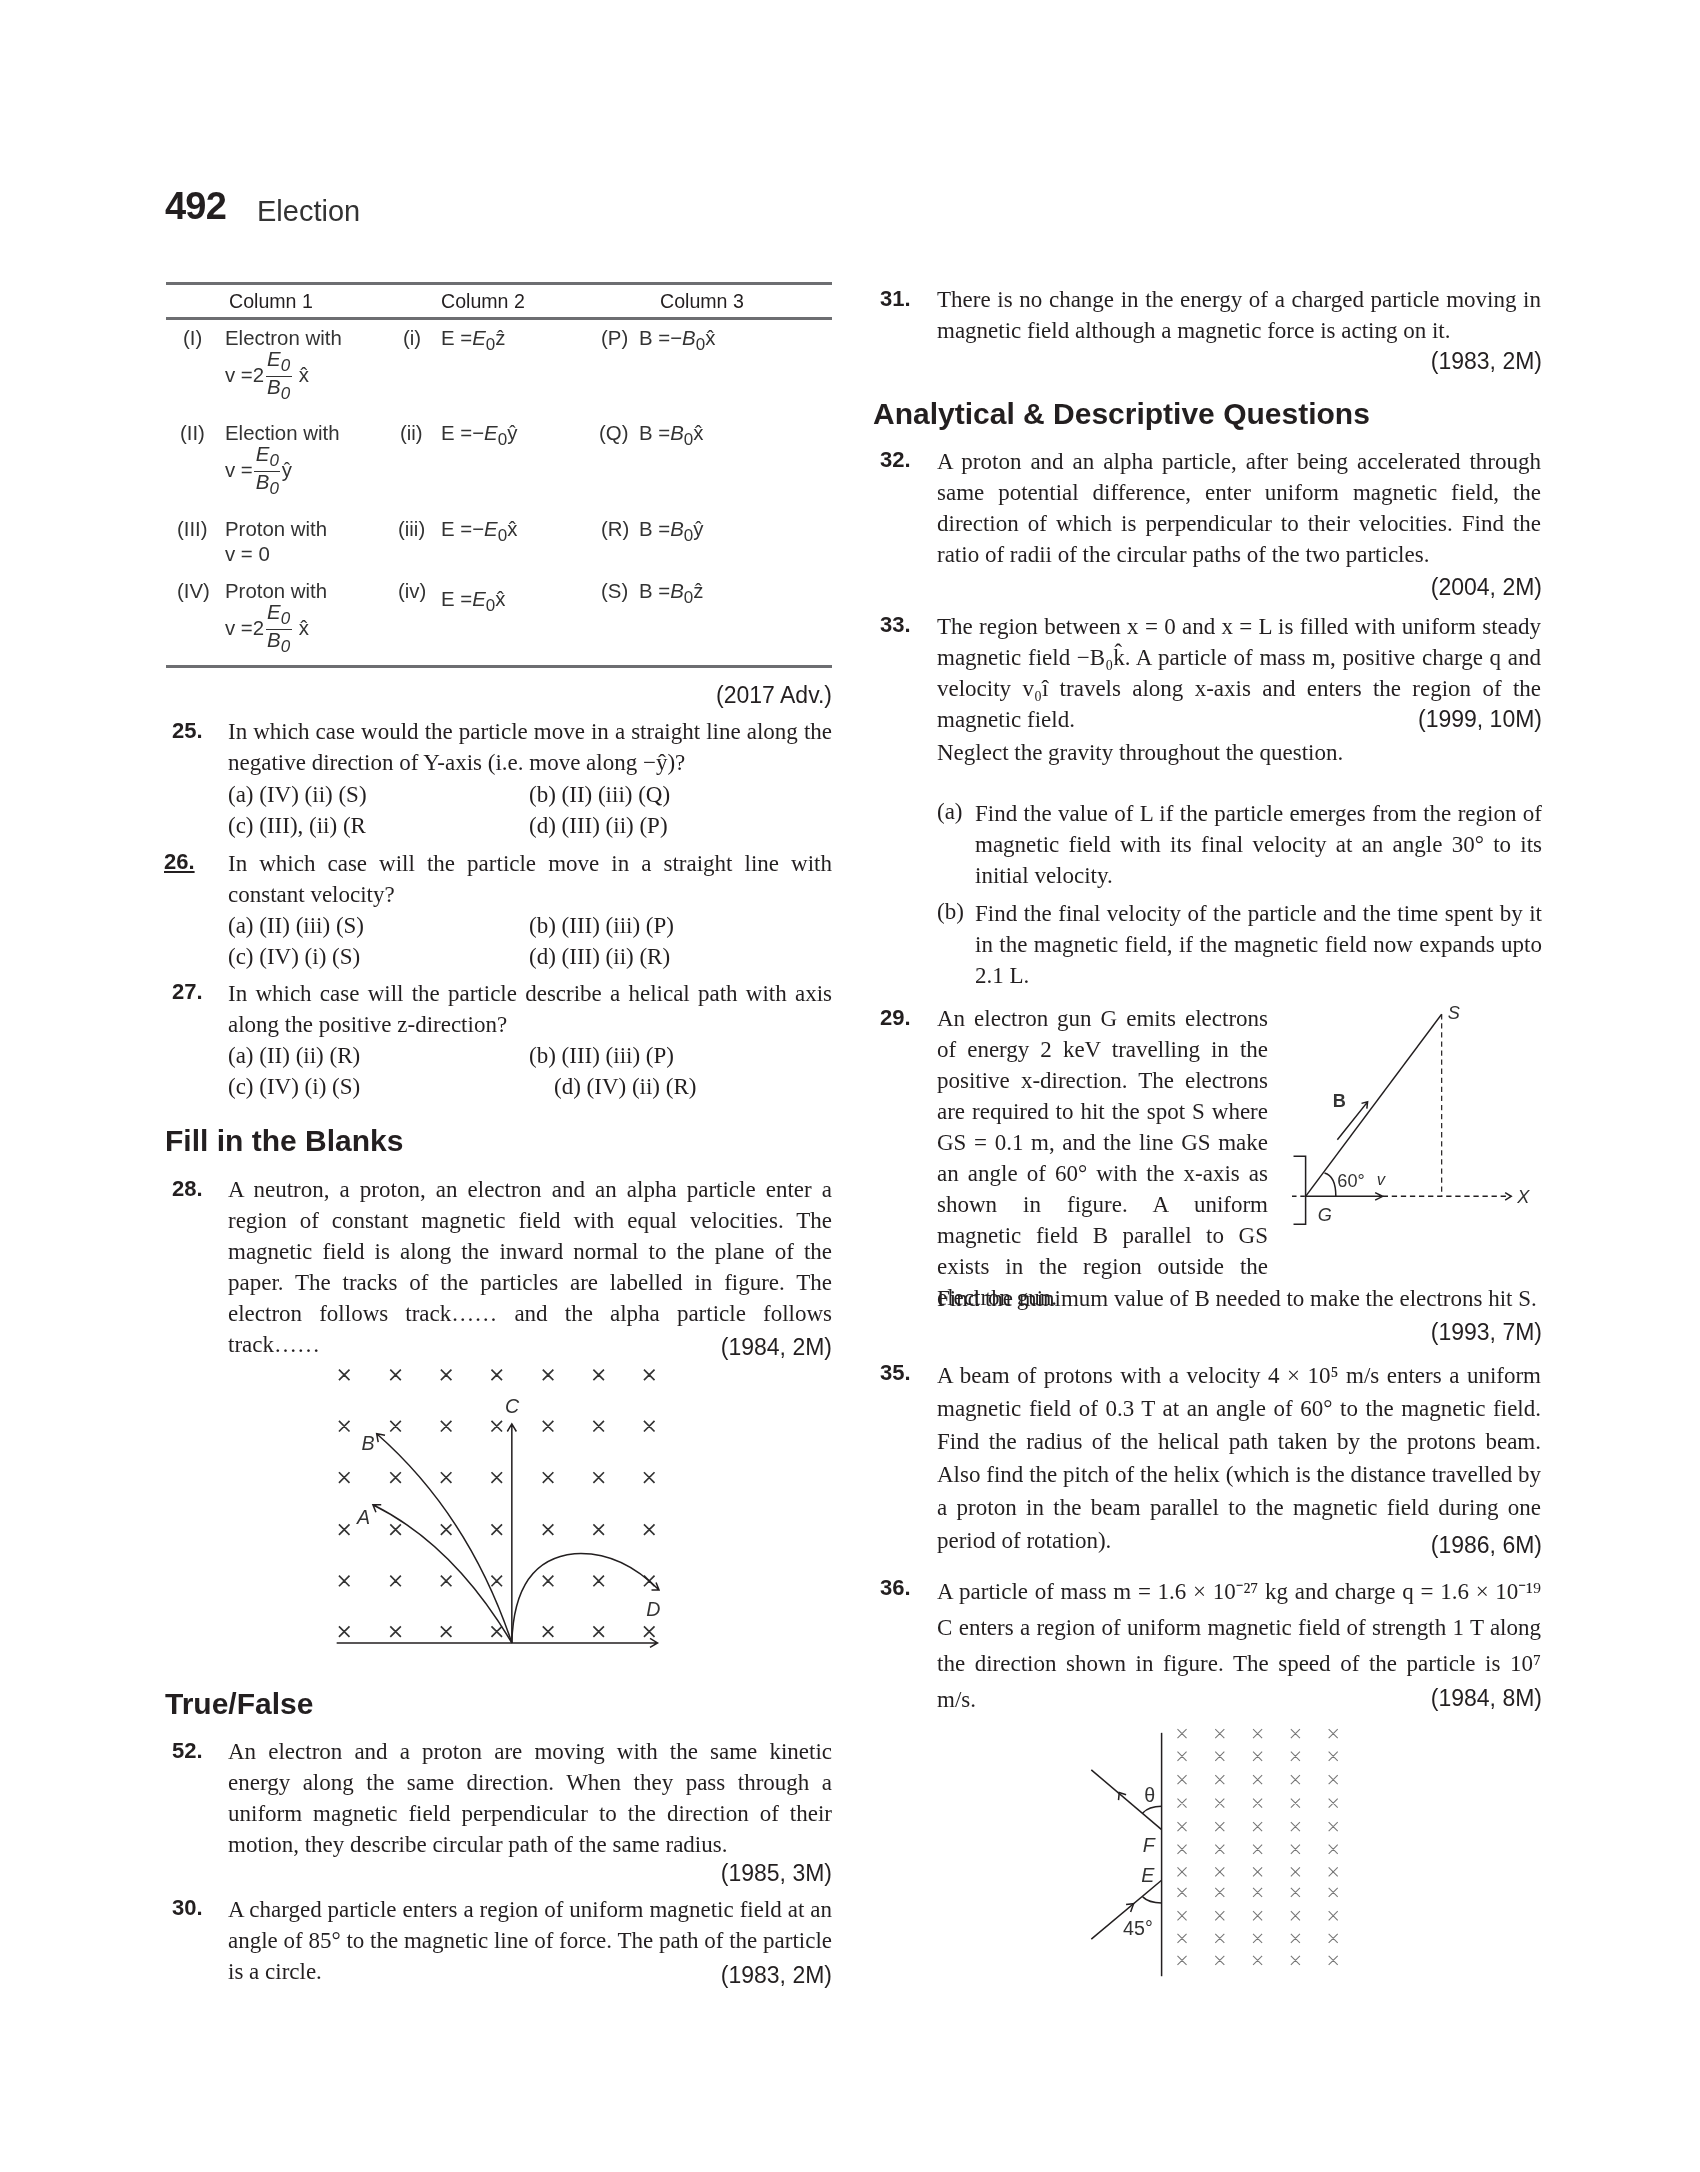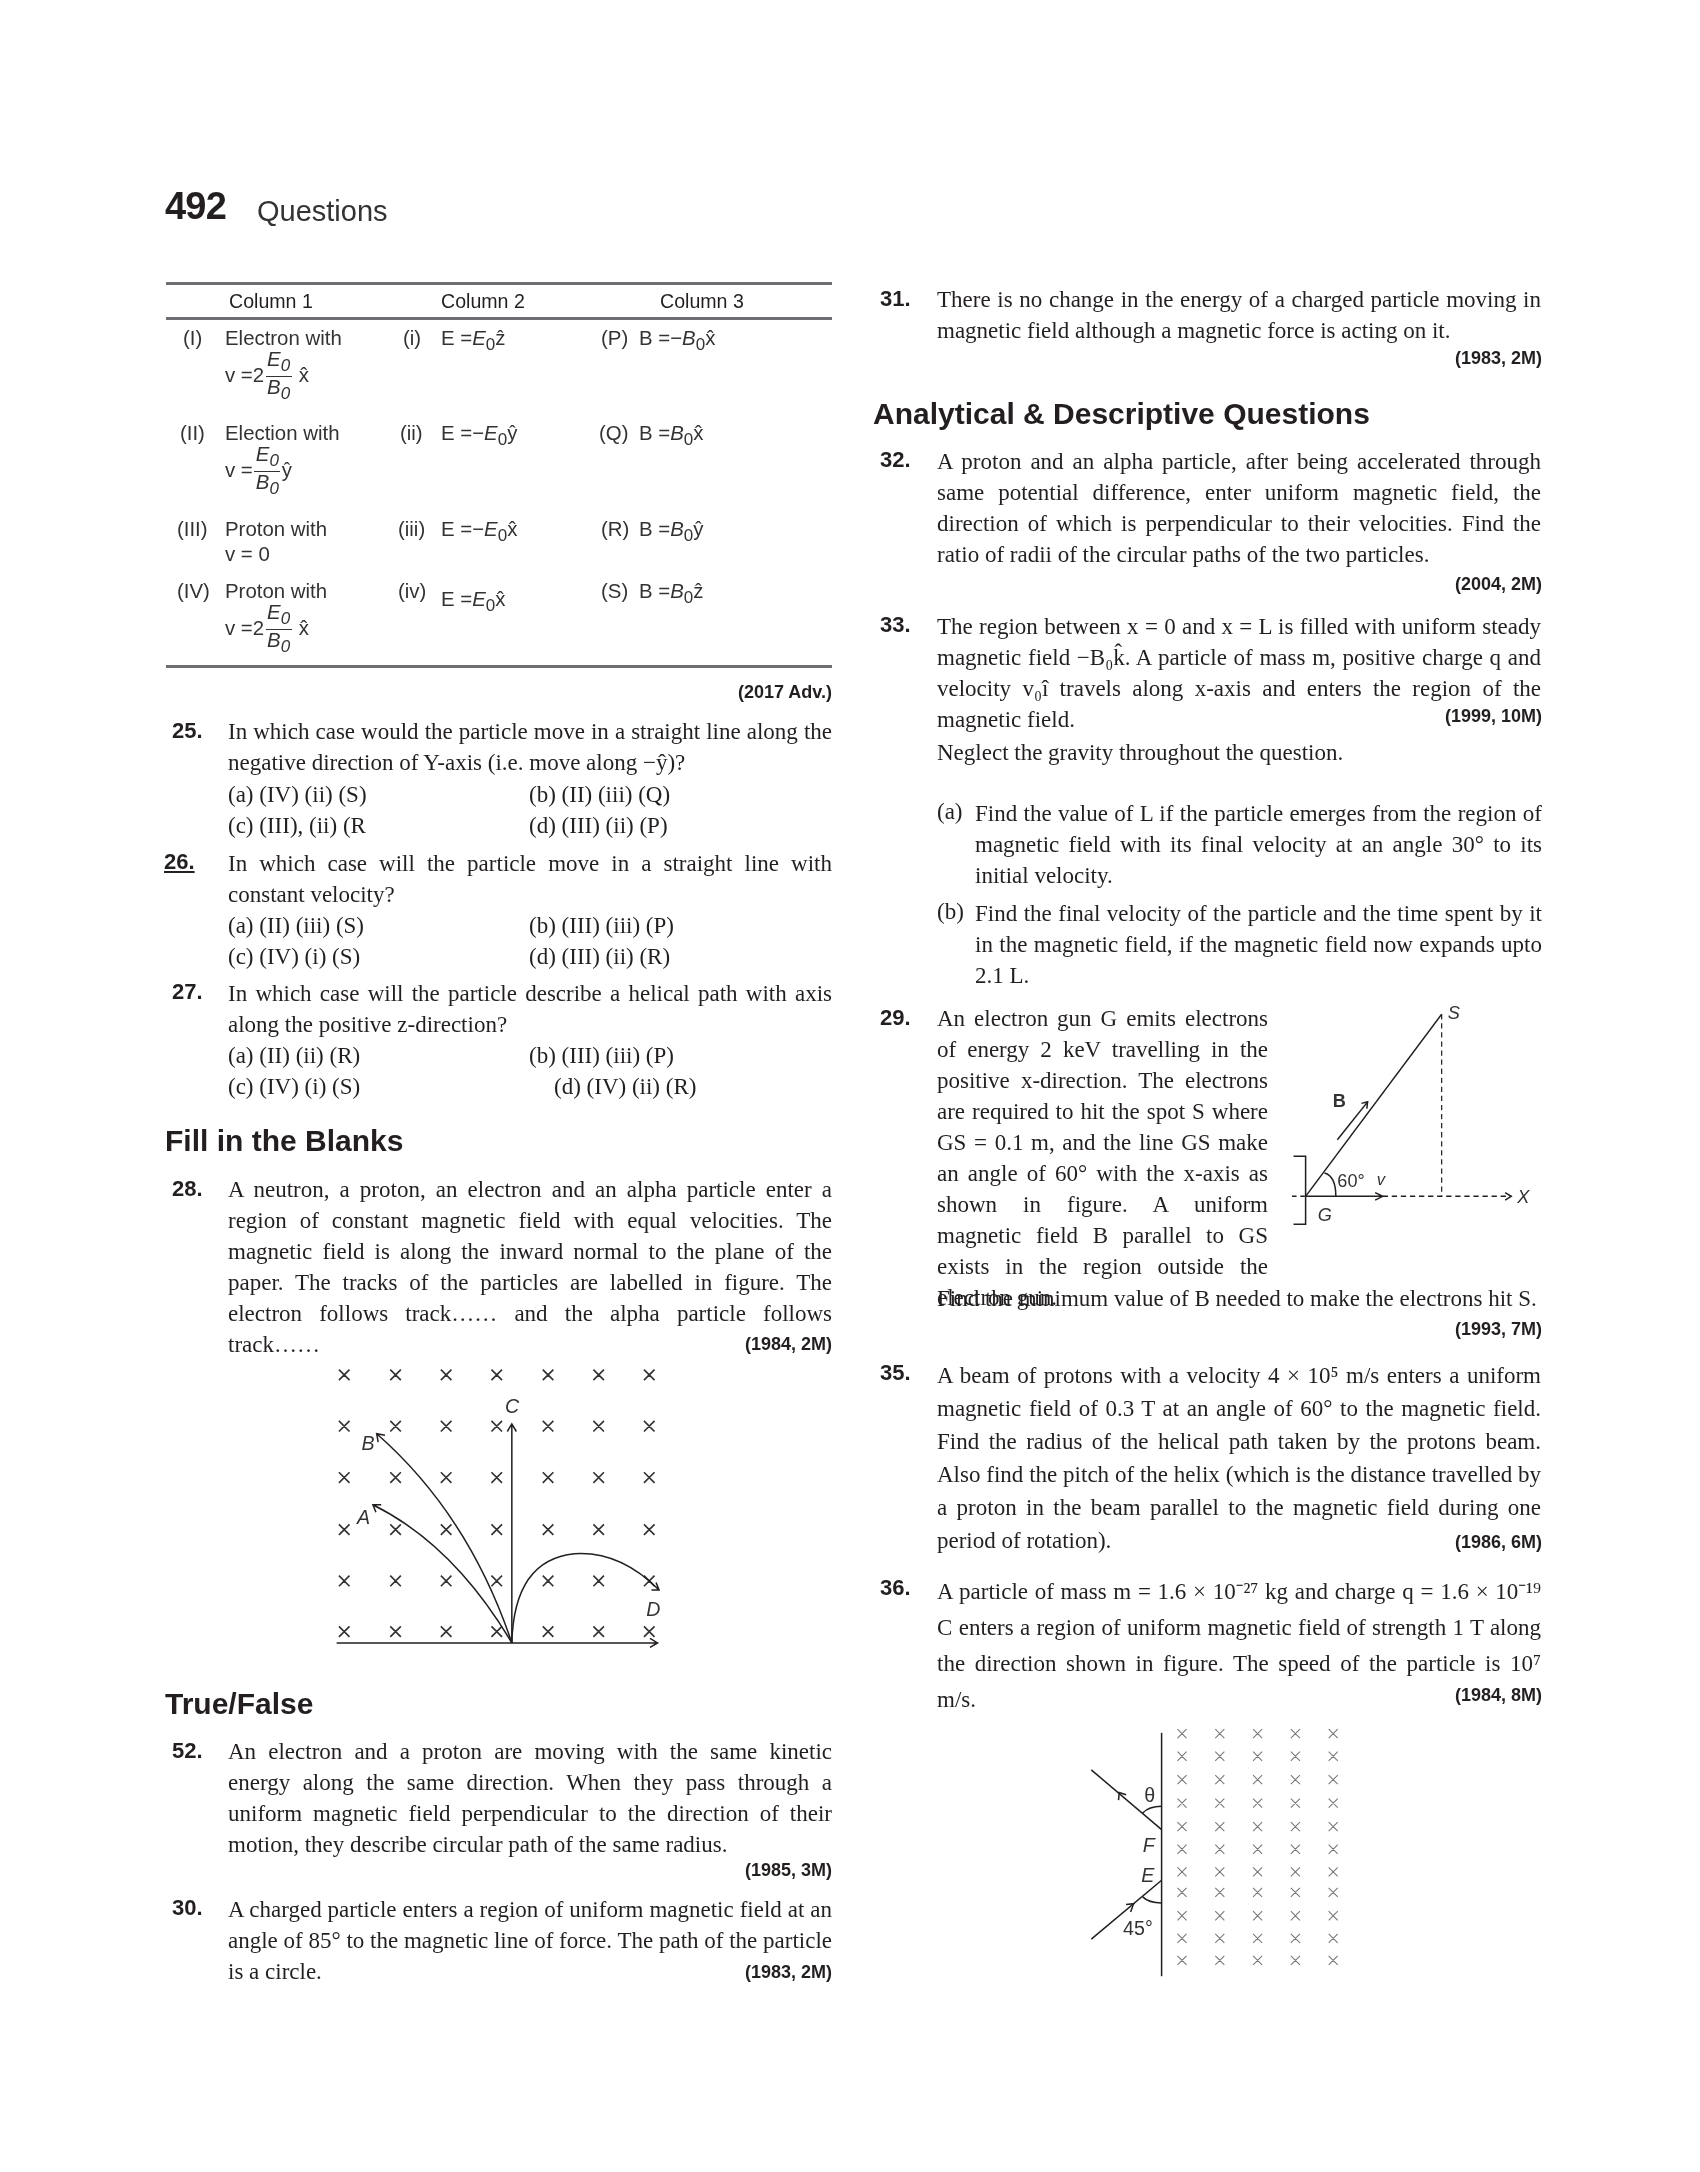--- a/index.html
+++ b/index.html
@@ -11,35 +11,35 @@
   #page-title { left: 257px; top: 195px; font-family: "Liberation Sans", sans-serif; font-size: 29px; color: #333; }
 
   
   .rule { position: absolute; left: 166px; width: 666px; height: 3px; background: #6d6e71; }
   .th { position: absolute; top: 290px; font-family: "Liberation Sans", sans-serif; font-size: 19.6px; color: #231f20; }
   .td { position: absolute; font-family: "Liberation Sans", sans-serif; font-size: 20.4px; color: #333; line-height: 26px; }
   .td i { font-style: italic; }
   .frac { display: inline-block; vertical-align: middle; text-align: center; line-height: 21px; margin: 0 1.5px; }
   .frac .num { display: block; border-bottom: 1.1px solid #333; padding: 0 1.5px; font-style: italic; }
   .frac .den { display: block; font-style: italic; }
-  .source { position: absolute; font-family: "Liberation Sans", sans-serif; font-weight: bold; font-size: 18px; color: #231f20; text-align: right; }
+  .source { position: absolute; font-family: "Liberation Sans", sans-serif; font-weight: normal; font-size: 23px; color: #231f20; text-align: right; }
 
   
   .q { position: absolute; font-family: "Liberation Serif", serif; font-size: 23px; line-height: 31px; color: #231f20; text-align: justify; }
   .qnum { position: absolute; font-family: "Liberation Sans", sans-serif; font-weight: bold; font-size: 22px; color: #231f20; }
   .opt { position: absolute; font-family: "Liberation Serif", serif; font-size: 23px; line-height: 31px; color: #231f20; }
   .heading { position: absolute; font-family: Liberation Sans, sans-serif; font-weight: bold; font-size: 30px; color: #231f20; }
   .sub-label { position: absolute; font-family: "Liberation Serif", serif; font-size: 23px; color: #231f20; }
   svg { position: absolute; overflow: visible; }
 </style>
 </head>
 <body>
 
 <div id="page-num" class="abs">492</div>
-<div id="page-title" class="abs">Questions</div>
+<div id="page-title" class="abs">Election</div>
 
 <div>
   <div class="rule" style="top:282px;"></div>
   <div class="th" style="left:229px;">Column 1</div>
   <div class="th" style="left:441px;">Column 2</div>
   <div class="th" style="left:660px;">Column 3</div>
   <div class="rule" style="top:317px;"></div>
 
   <div>
     <div class="td" style="left:183px; top:325px;">(I)</div>

